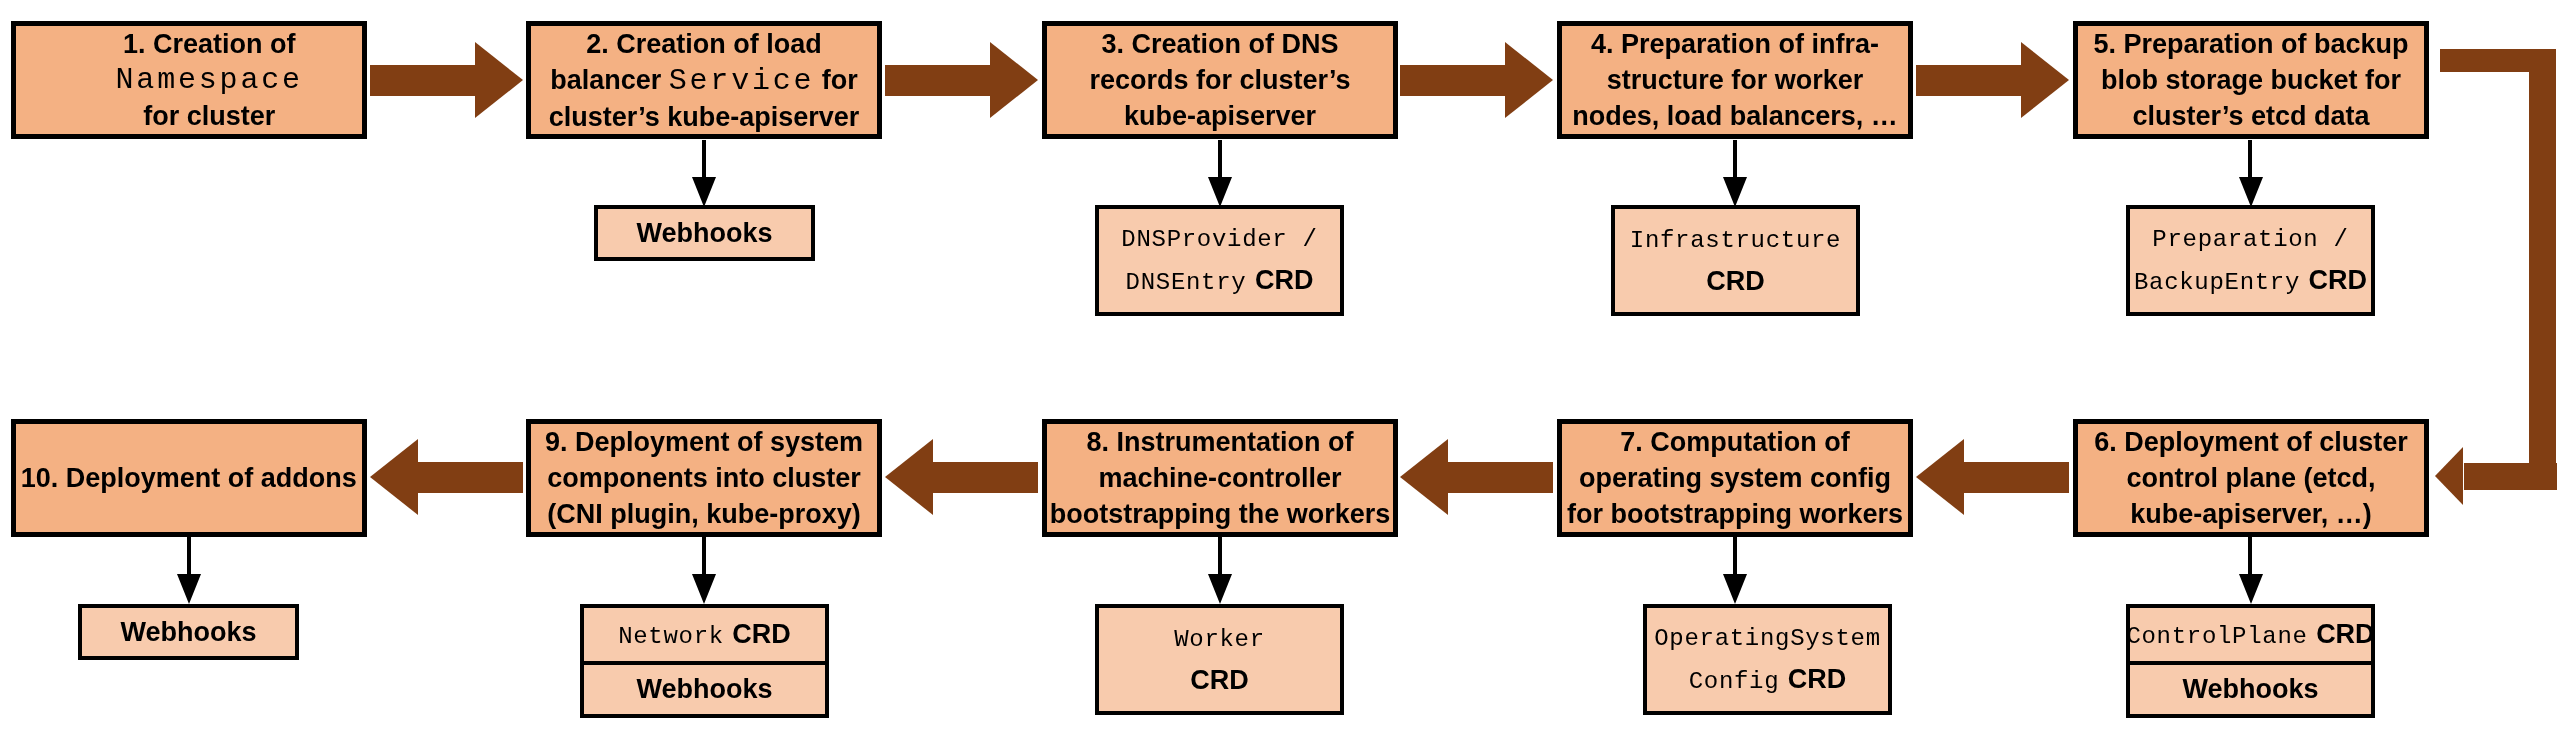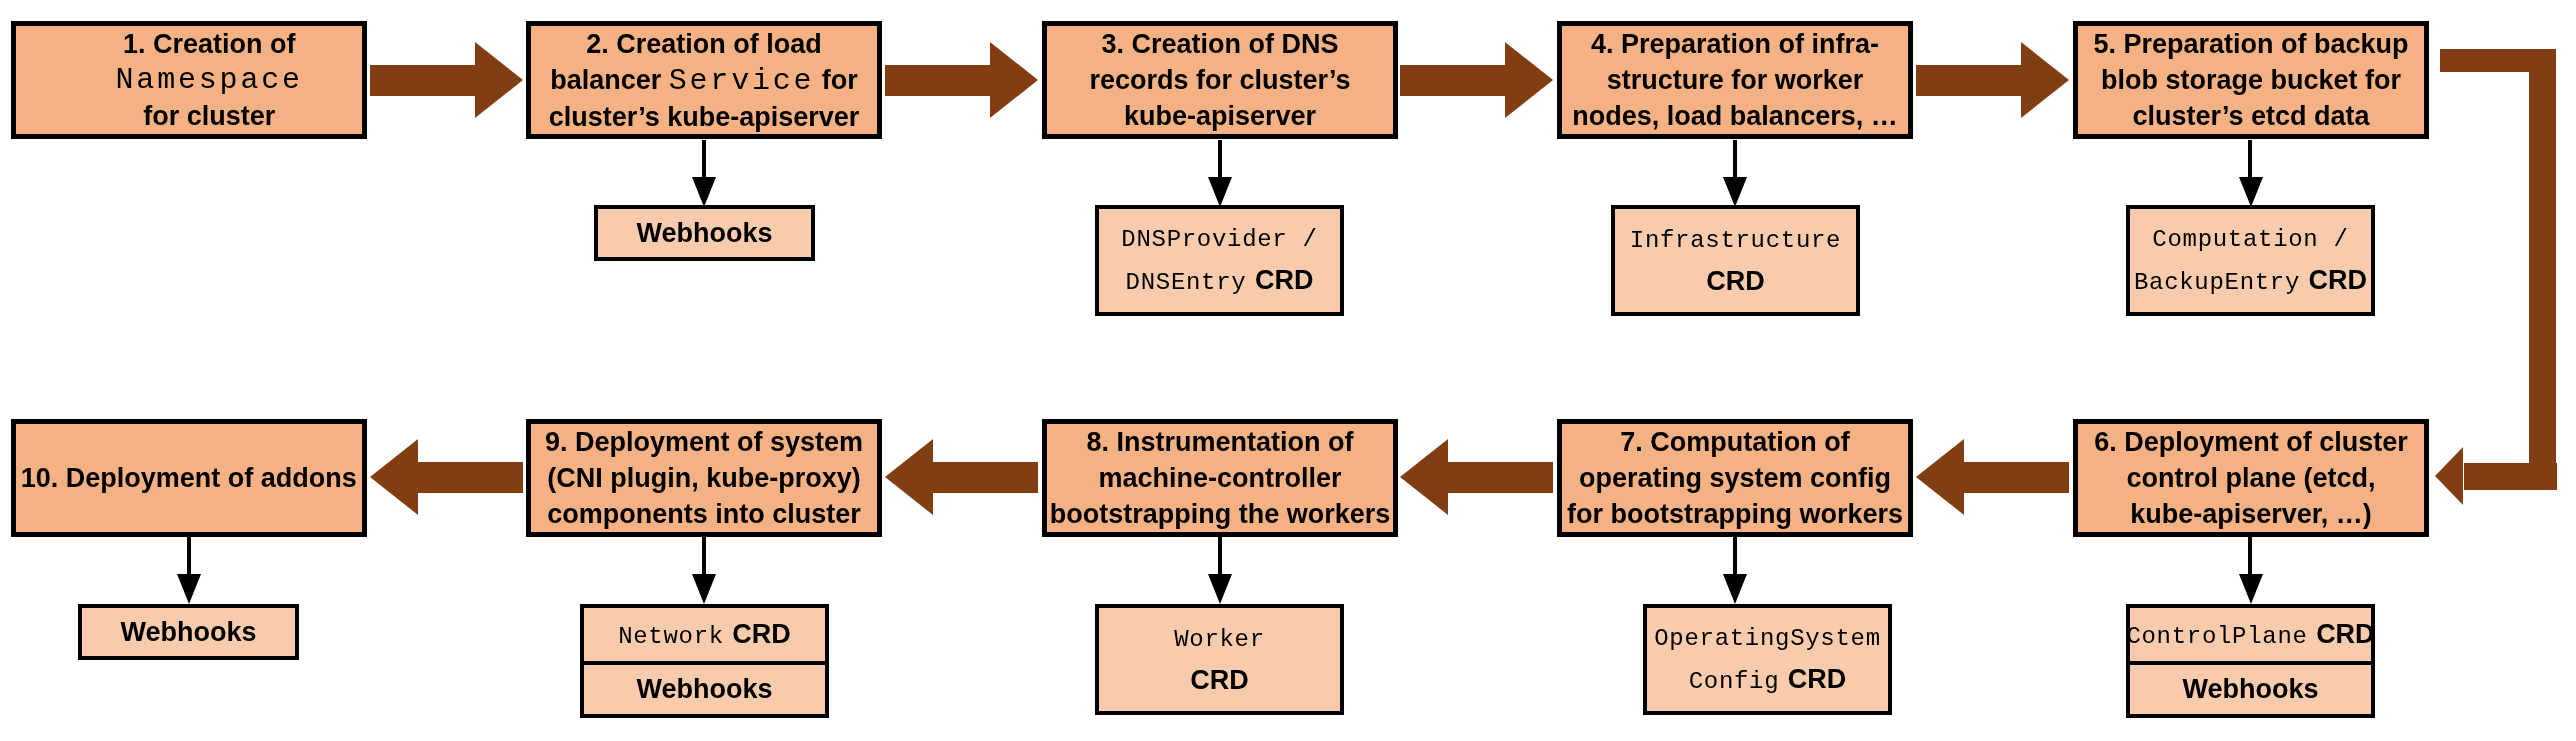--- a/index.html
+++ b/index.html
@@ -171,41 +171,41 @@
     <div class="subline">
         <span class="submono">Infrastructure</span>
       </div>
     <div class="subline">
         <span class="crdlabel">CRD</span>
       </div>
   </div>
 
   <div class="sub sub-crd" style="left:2126px;top:205px;">
     <div class="subline">
-        <span class="submono">Computation /</span>
+        <span class="submono">Preparation /</span>
       </div>
     <div class="subline">
         <span class="submono">BackupEntry</span>
         <span class="crdlabel">CRD</span>
       </div>
   </div>
 
   <div class="step" style="left:10.7px;top:419px;">
     <div class="line">10. Deployment of addons</div>
   </div>
 
   <div class="harrow left" style="left:370px;top:439px;">
     <div class="head"></div>
     <div class="shaft"></div>
   </div>
 
   <div class="step" style="left:526px;top:419px;">
     <div class="line">9. Deployment of system</div>
+    <div class="line">components into cluster</div>
     <div class="line">(CNI plugin, kube-proxy)</div>
-    <div class="line">components into cluster</div>
   </div>
 
   <div class="harrow left" style="left:885px;top:439px;">
     <div class="head"></div>
     <div class="shaft"></div>
   </div>
 
   <div class="step" style="left:1042px;top:419px;">
     <div class="line">8. Instrumentation of</div>
     <div class="line">machine-controller</div>

